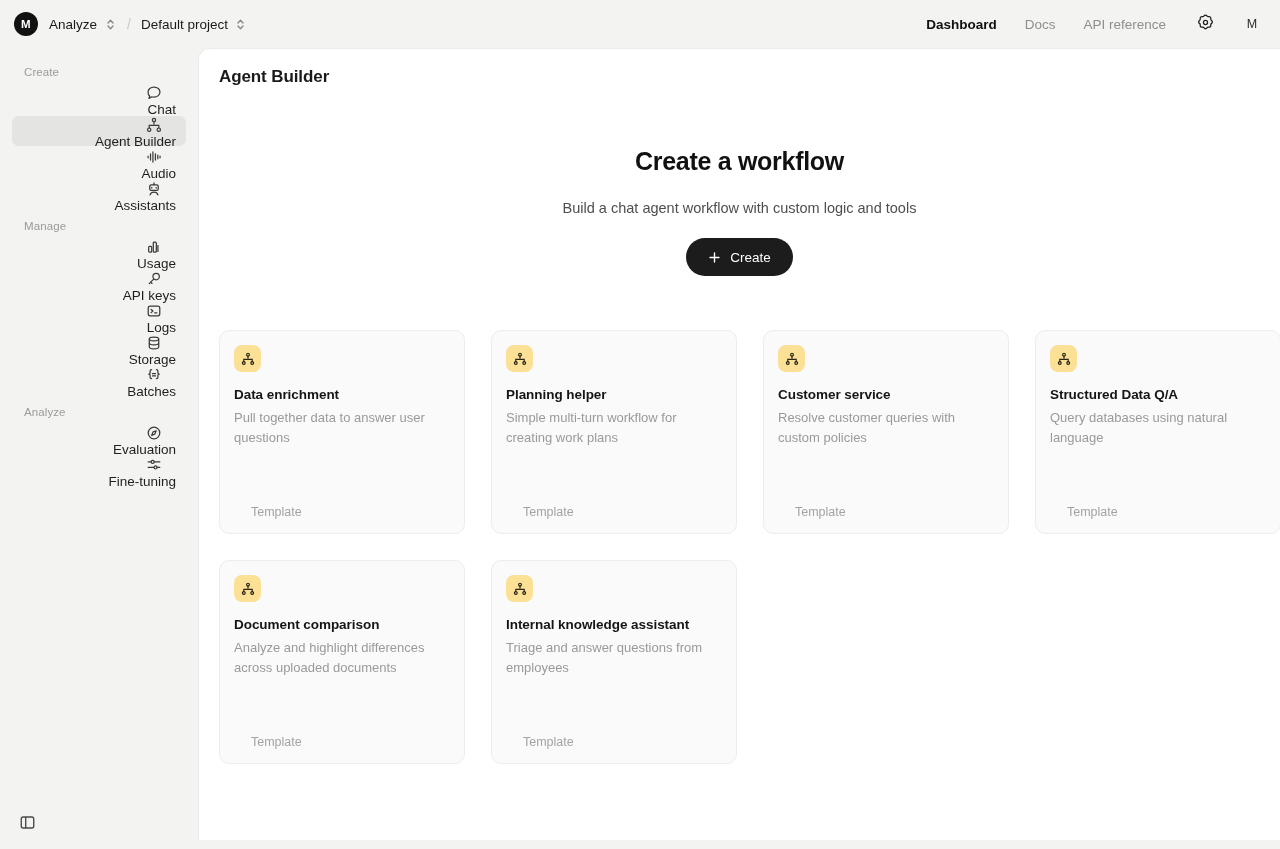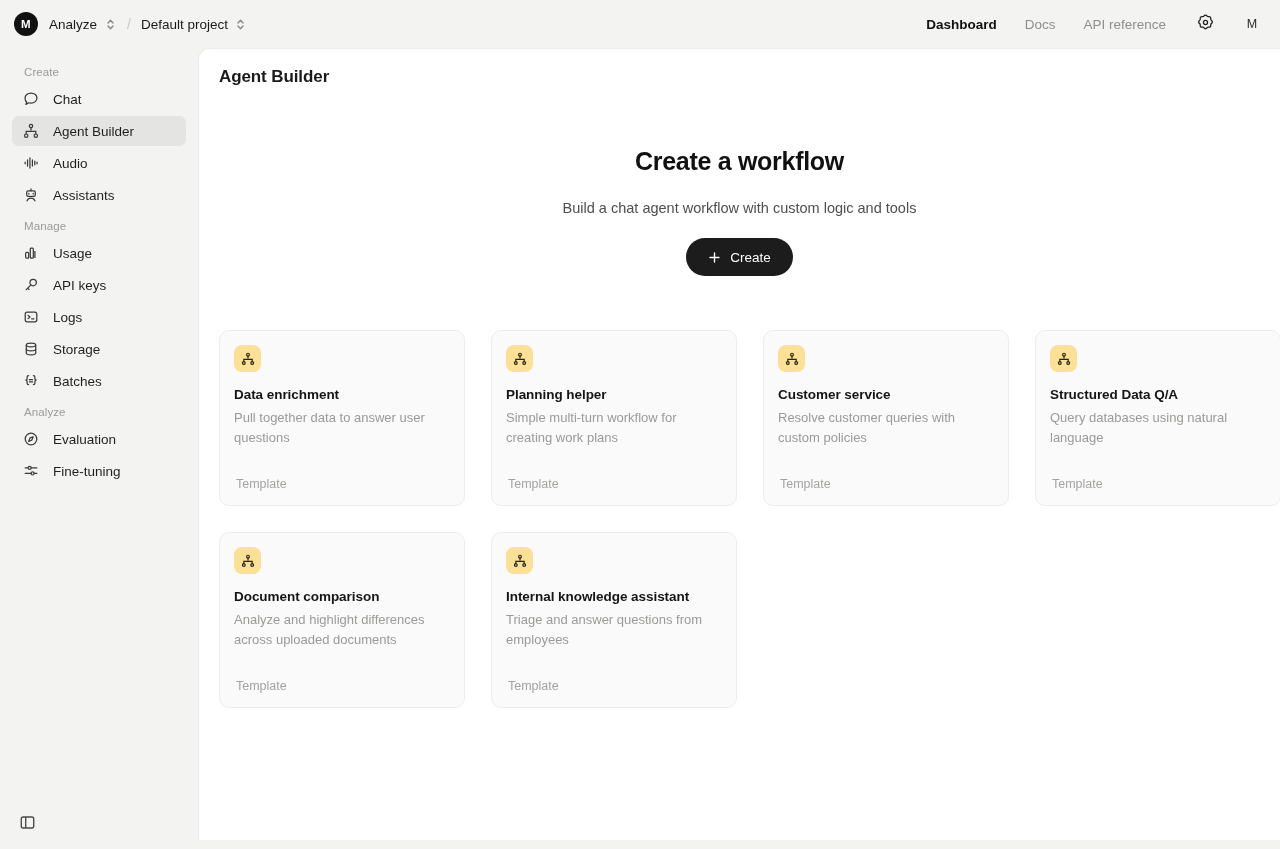--- a/index.html
+++ b/index.html
@@ -64,24 +64,25 @@
     position: absolute; top: 48px; left: 0;
     width: 198px; height: 801px;
     background: #f3f3f2;
     padding: 10px 12px 0 12px;
   }
   .side-section-label {
     font-size: 11.5px; color: #9b9b99;
     padding: 8px 0 6px 12px; letter-spacing: .1px;
   }
   .side-item {
-    display: flex; align-items: center;
+    display: flex; align-items: flex-end;
     height: 30px; padding: 0 10px; margin-bottom: 2px;
     border-radius: 7px; cursor: pointer;
     color: #2a2a2a;
+    flex-direction: column;
   }
   .side-item.active { background: #e4e4e2; }
   .side-item .si-ic {
     width: 18px; height: 18px; margin-right: 13px;
     display: inline-flex; align-items: center; justify-content: center;
     color: #3a3a3a; flex: 0 0 18px;
   }
   .side-item .si-lb { font-size: 13.5px; color: #1f1f1f; }
 
   .sidebar-foot {
@@ -123,21 +124,21 @@
 
   
   .cards {
     display: grid;
     grid-template-columns: repeat(4, 246px);
     gap: 26px;
     padding: 0 0 0 20px;
     margin-top: 54px;
   }
   .card {
-    height: 176px;
+    height: 204px;
     background: #fafafa;
     border: 1px solid #ededeb;
     border-radius: 10px;
     padding: 14px 14px 0 14px;
     display: flex; flex-direction: column;
     cursor: pointer;
     position: relative;
   }
   .card-badge {
     width: 27px; height: 27px; border-radius: 8px;
@@ -147,21 +148,21 @@
   }
   .card-title {
     font-size: 13.5px; font-weight: 600; color: #151515;
     margin-top: 15px; letter-spacing: -.05px;
   }
   .card-desc {
     font-size: 13px; color: #9a9a98; line-height: 1.54;
     margin-top: 6px;
   }
   .card-foot {
-    position: absolute; left: 16px; bottom: 14px;
+    position: absolute; left: 31px; bottom: 14px;
     font-size: 12.5px; color: #a3a3a1;
   }
 </style>
 </head>
 <body>
 
 <div class="topbar">
 
   <div class="org-cluster">
     <div class="avatar-circle">M</div>

